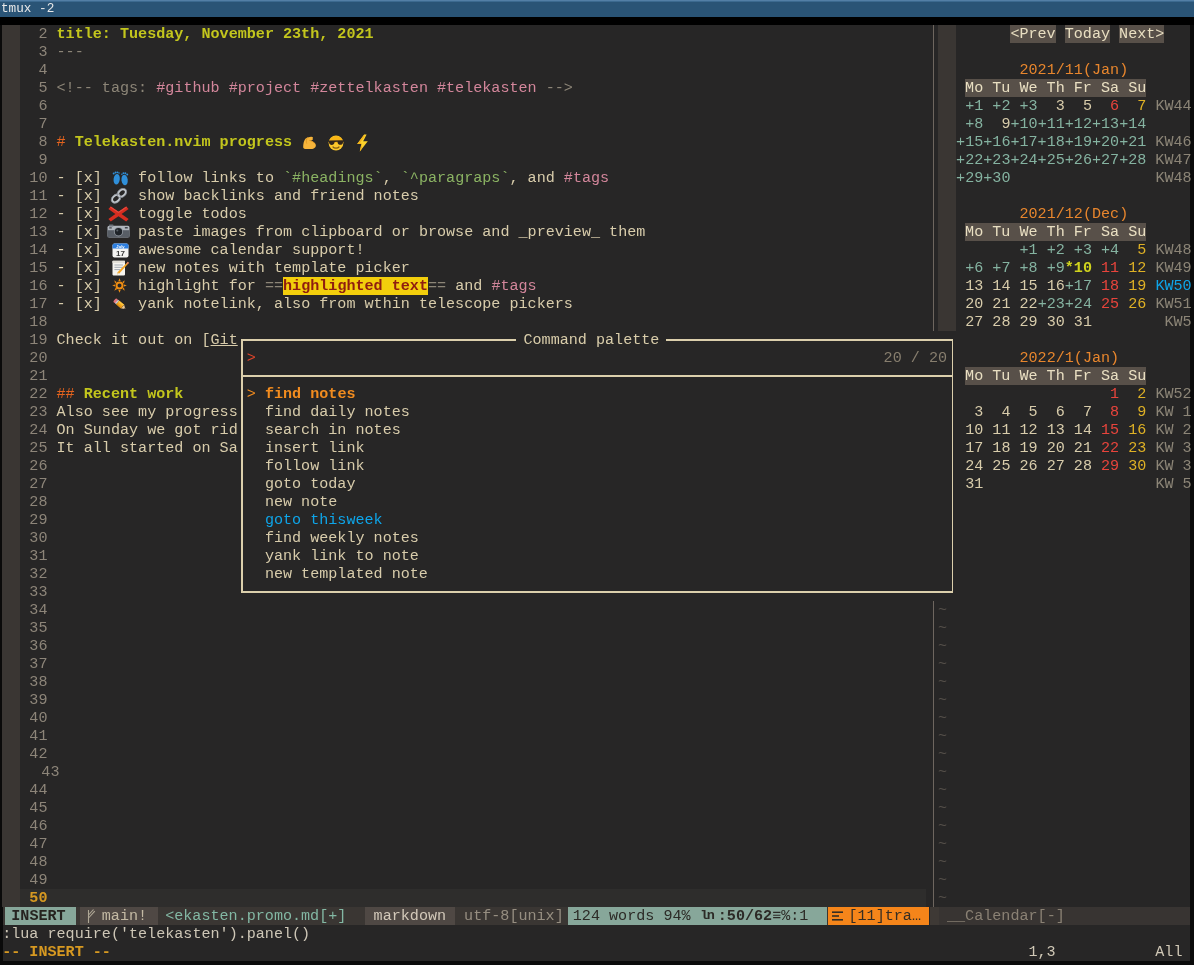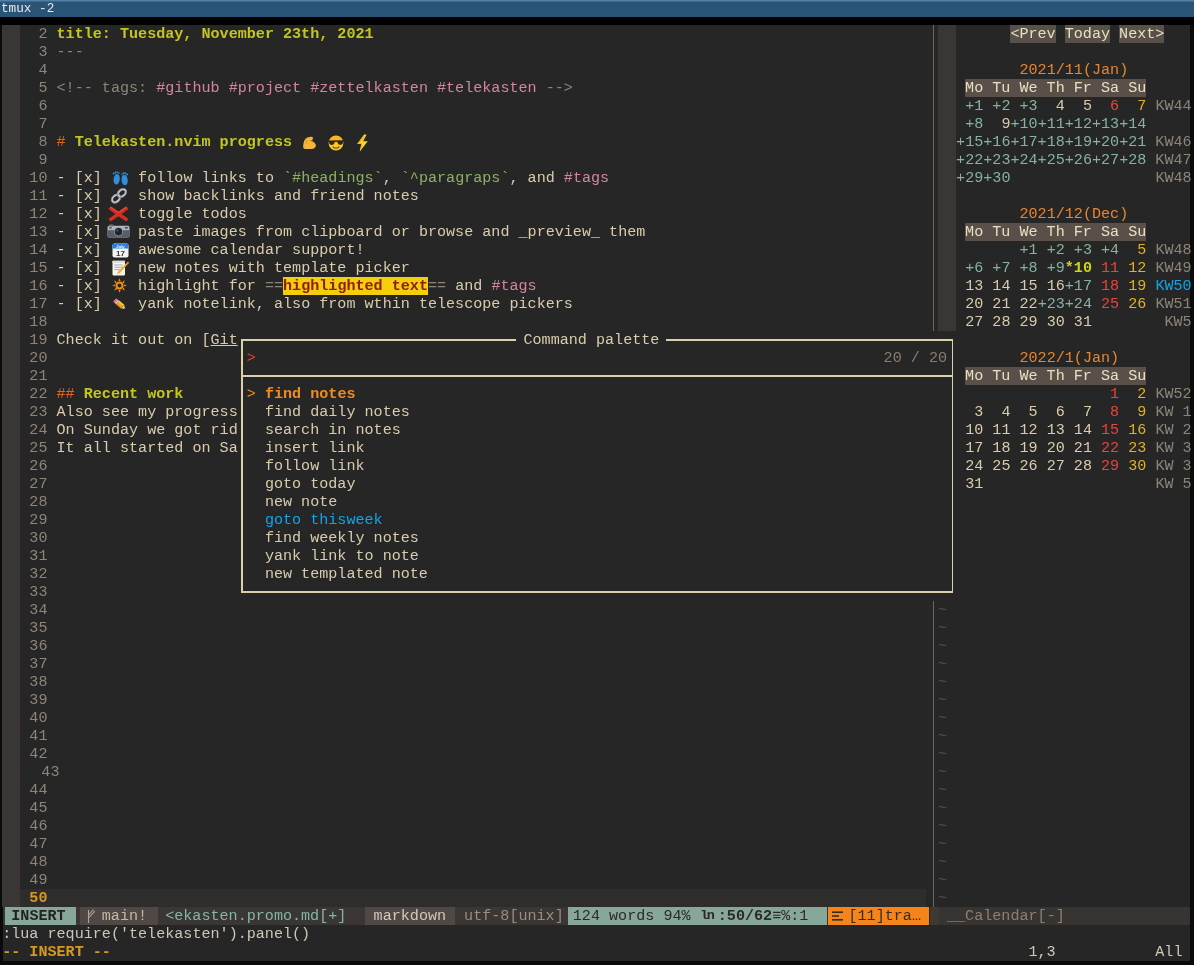--- a/index.html
+++ b/index.html
@@ -64,21 +64,21 @@
 <pre class="r" style="left:2.2px;top:799.0px;">  <span style="color:#8d8579;"> 45</span> </pre>
 <pre class="r" style="left:2.2px;top:817.0px;text-align:center;">  <span style="color:#8d8579;"> 46</span> </pre>
 <pre class="r" style="left:2.2px;top:835.0px;">  <span style="color:#8d8579;"> 47</span> </pre>
 <pre class="r" style="left:2.2px;top:853.0px;">  <span style="color:#8d8579;"> 48</span> </pre>
 <pre class="r" style="left:2.2px;top:871.0px;">  <span style="color:#8d8579;"> 49</span> </pre>
 <pre class="r" style="left:2.2px;top:889.0px;">  <span class="b" style="color:#d79921;"> 50</span> </pre>
 <pre class="r" style="left:1010.4px;top:25.0px;"><span style="color:#e9dfc2;background:#585049;">&lt;Prev</span> <span style="color:#e9dfc2;background:#585049;">Today</span> <span style="color:#e9dfc2;background:#585049;">Next&gt;</span></pre>
 <pre class="r" style="left:1019.5px;top:61.0px;"><span style="color:#e8862d;">2021/11(Jan)</span></pre>
 <div class="abs" style="left:964.9px;top:79.0px;width:181.0px;height:18.0px;background:#585049;"></div>
 <pre class="r" style="left:965.1px;top:79.0px;"><span style="color:#e9dfc2;">Mo Tu We Th Fr Sa Su</span></pre>
-<pre class="r" style="left:956.1px;top:97.0px;"><span style="color:#85b3a1;"> +1 +2 +3</span><span style="color:#d8ccab;">  4  5</span><span style="color:#e8443c;">  6</span><span style="color:#dfb125;">  7</span><span style="color:#8c8577;"> KW44</span></pre>
+<pre class="r" style="left:956.1px;top:97.0px;"><span style="color:#85b3a1;"> +1 +2 +3</span><span style="color:#d8ccab;">  3  5</span><span style="color:#e8443c;">  6</span><span style="color:#dfb125;">  7</span><span style="color:#8c8577;"> KW44</span></pre>
 <pre class="r" style="left:956.1px;top:115.0px;"><span style="color:#85b3a1;"> +8</span><span style="color:#d8ccab;">  9</span><span style="color:#85b3a1;">+10+11+12+13+14</span><span style="color:#0ea5e9;padding-left:41px;"> KW45</span></pre>
 <pre class="r" style="left:956.1px;top:133.0px;"><span style="color:#85b3a1;">+15+16+17+18+19+20+21</span><span style="color:#8c8577;"> KW46</span></pre>
 <pre class="r" style="left:956.1px;top:151.0px;"><span style="color:#85b3a1;">+22+23+24+25+26+27+28</span><span style="color:#8c8577;"> KW47</span></pre>
 <pre class="r" style="left:956.1px;top:169.0px;"><span style="color:#85b3a1;">+29+30</span><span style="color:#d8ccab;">               </span><span style="color:#8c8577;"> KW48</span></pre>
 <pre class="r" style="left:1019.5px;top:205.0px;"><span style="color:#e8862d;">2021/12(Dec)</span></pre>
 <div class="abs" style="left:964.9px;top:223.0px;width:181.0px;height:18.0px;background:#585049;"></div>
 <pre class="r" style="left:965.1px;top:223.0px;"><span style="color:#e9dfc2;">Mo Tu We Th Fr Sa Su</span></pre>
 <pre class="r" style="left:956.1px;top:241.0px;"><span style="color:#d8ccab;">      </span><span style="color:#85b3a1;"> +1 +2 +3 +4</span><span style="color:#dfb125;">  5</span><span style="color:#8c8577;"> KW48</span></pre>
 <pre class="r" style="left:956.1px;top:259.0px;"><span style="color:#85b3a1;"> +6 +7 +8 +9</span><span class="b" style="color:#d0d31e;">*10</span><span style="color:#e8443c;"> 11</span><span style="color:#dfb125;"> 12</span><span style="color:#8c8577;"> KW49</span></pre>
 <pre class="r" style="left:956.1px;top:277.0px;"><span style="color:#d8ccab;"> 13 14 15 16</span><span style="color:#85b3a1;">+17</span><span style="color:#e8443c;"> 18</span><span style="color:#dfb125;"> 19</span><span style="color:#0ea5e9;"> KW50</span></pre>

